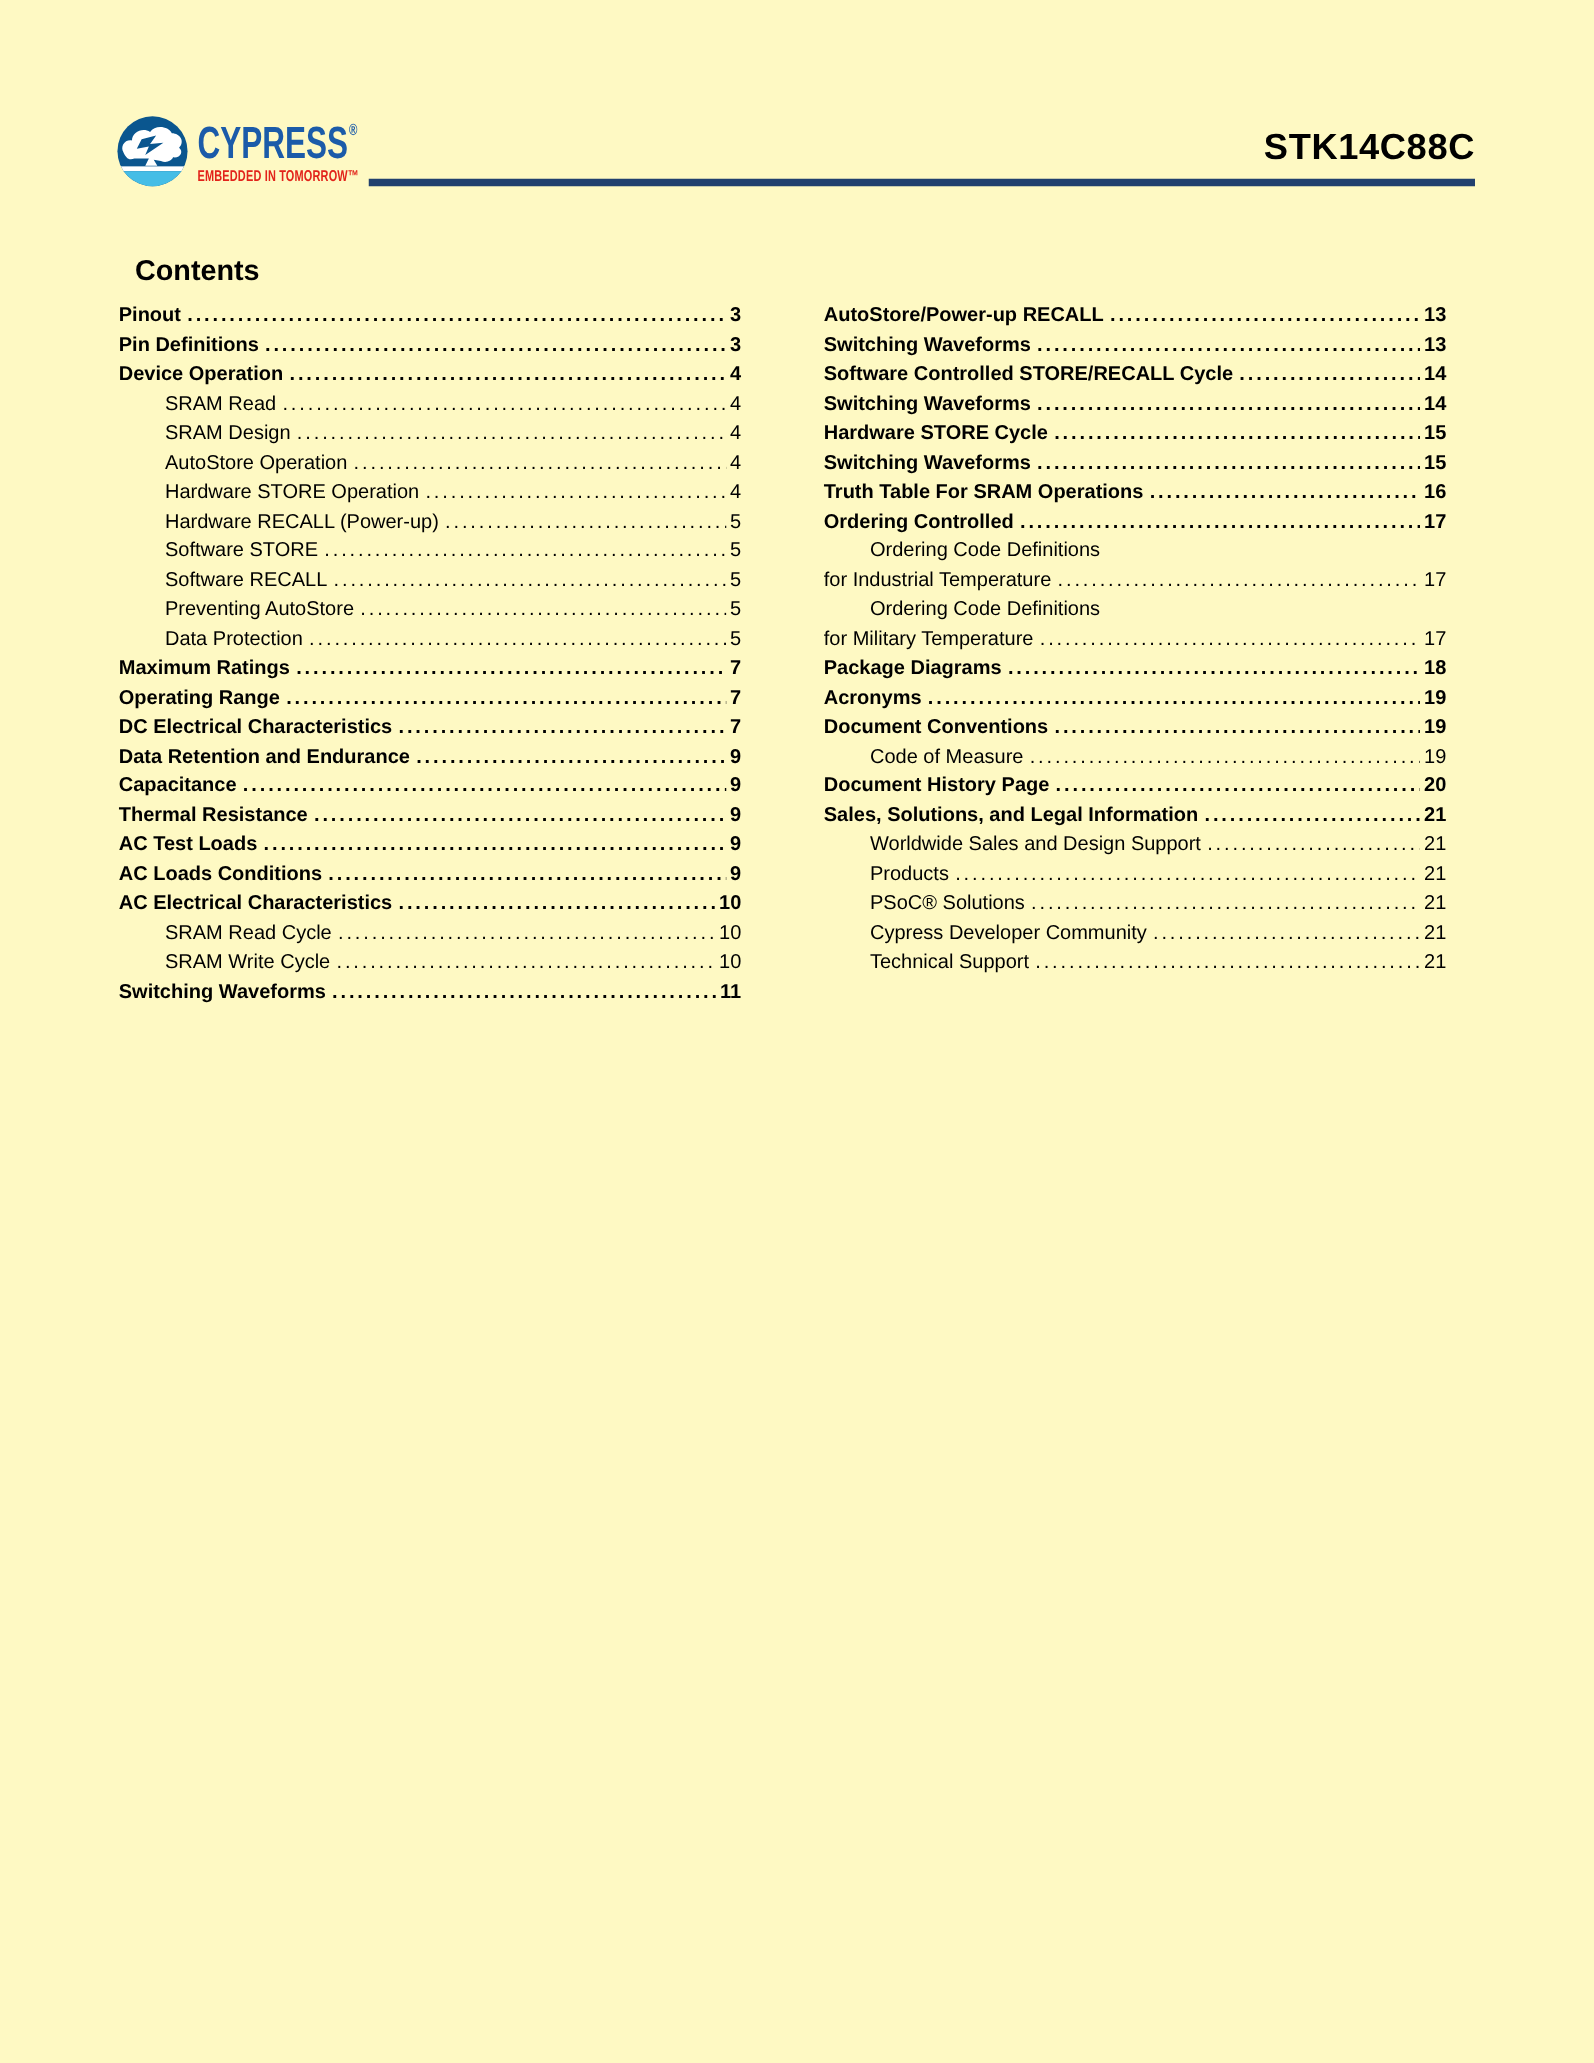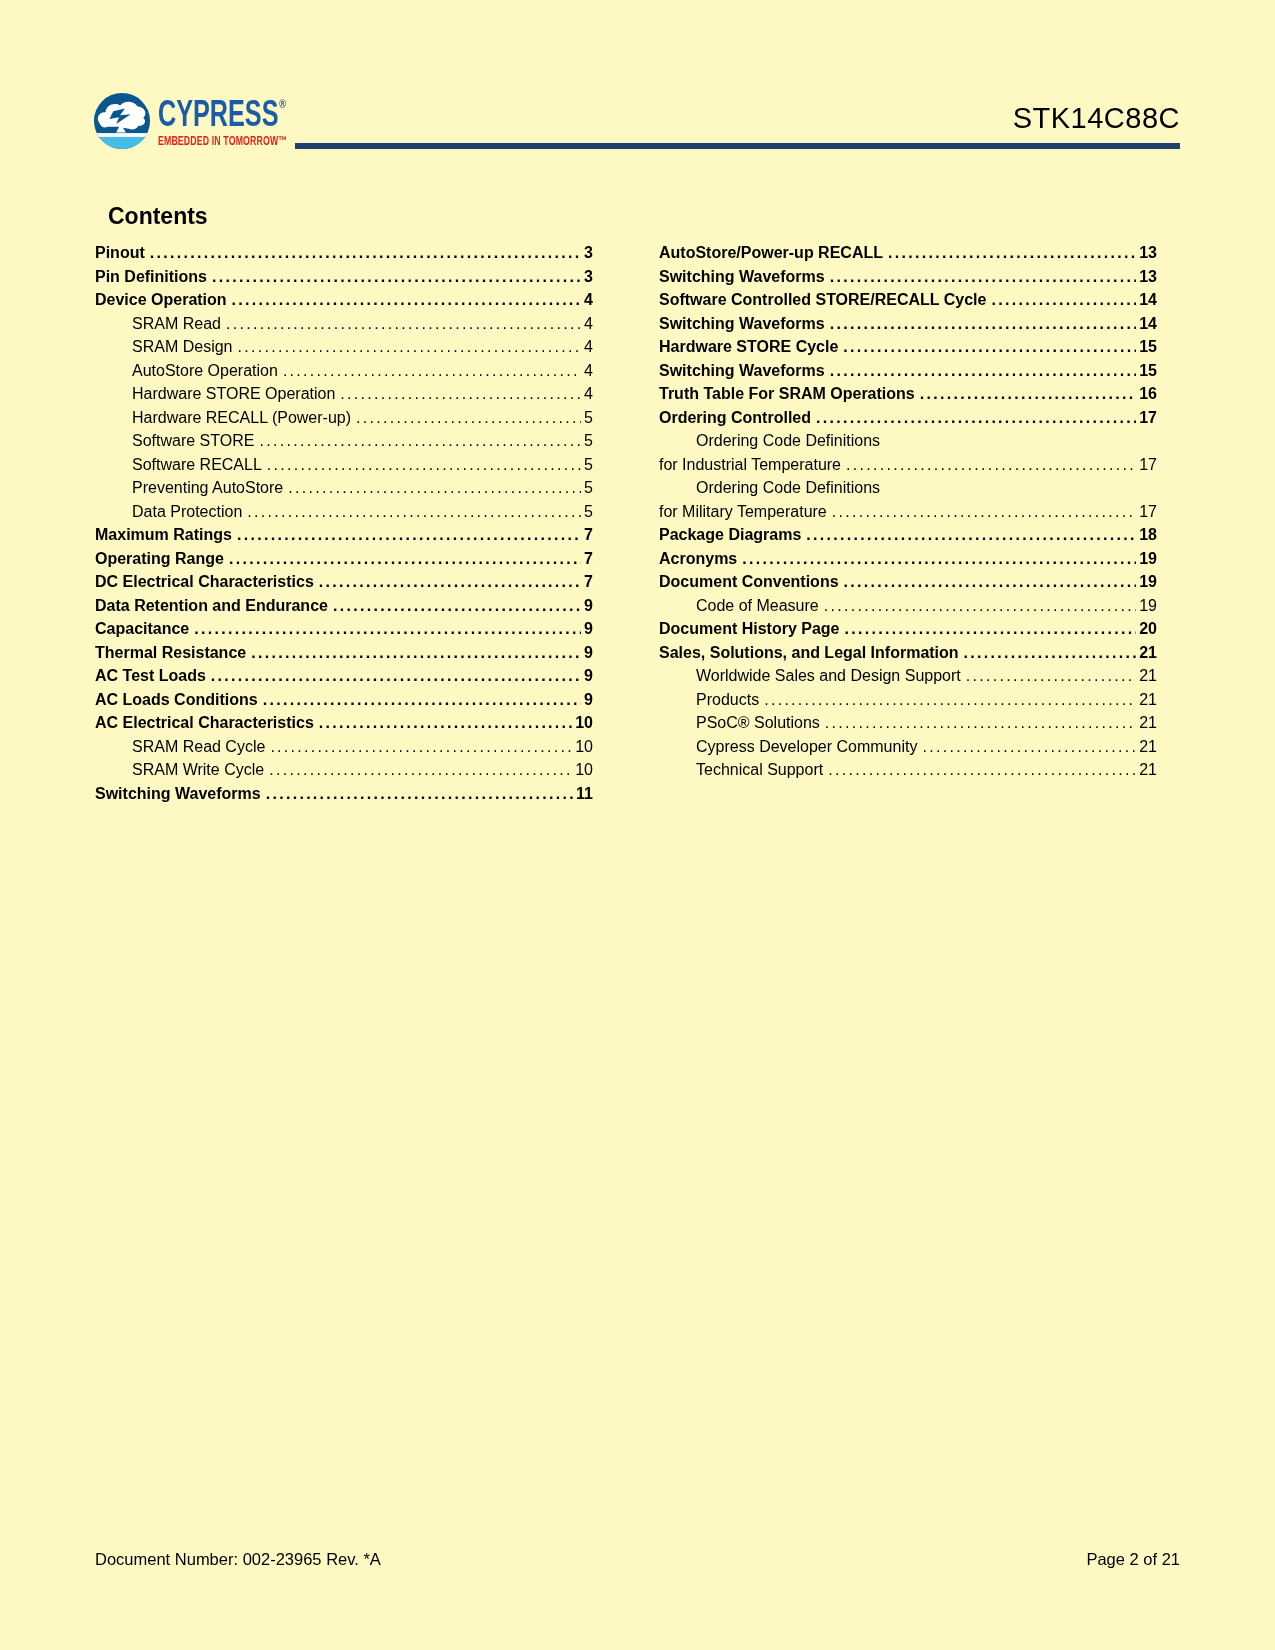--- a/index.html
+++ b/index.html
@@ -13,21 +13,21 @@
   .page { position:absolute; inset:0; background:#fef9c3; }
 
   
   .logo { position:absolute; left:93px; top:92px; display:flex; align-items:flex-start; }
   .logo-icon { width:58px; height:58px; display:block; }
   .logo-text { margin-left:7px; margin-top:6px; transform:scaleX(0.70); transform-origin:left top; white-space:nowrap; }
   .brand { font-size:36px; font-weight:700; color:#1b5ba9; line-height:0.9; letter-spacing:0px; }
   .brand .reg { font-size:13px; vertical-align:18px; margin-left:1px; }
   .tagline { font-size:12.5px; font-weight:700; color:#e2231a; margin-top:4px; letter-spacing:0.2px; }
 
-  .doc-title { position:absolute; right:95px; top:102px; font-size:29px; font-weight:400; letter-spacing:0.5px; }
+  .doc-title { position:absolute; right:95px; top:102px; font-size:29px; font-weight:700; letter-spacing:0.5px; }
   .header-rule { position:absolute; left:295px; right:95px; top:143px; height:6px; background:#21406e; }
 
   
   .contents-heading { position:absolute; left:95px; top:190px; font-size:23px; font-weight:700; }
 
   .toc { position:absolute; left:95px; top:241px; width:1062px; display:flex; gap:66px; }
   .toc-col { flex:1; min-width:0; }
   .toc-row { display:flex; align-items:baseline; line-height:23.5px; font-size:16px; font-weight:400; }
   .toc-row.bold { font-weight:700; }
   .toc-row.indent .toc-label { padding-left:37px; }
@@ -300,18 +300,14 @@
           <span class="toc-page">21</span>
         </div>
         <div class="toc-row indent">
           <span class="toc-label">Technical Support</span>
           <span class="toc-dots">................................................................................................................................................................</span>
           <span class="toc-page">21</span>
         </div>
       </div>
   </div>
 
-  <div class="footer">
-    <span>Document Number: 002-23965 Rev. *A</span>
-    <span>Page 2 of 21</span>
-  </div>
 
 </div>
 
 </body></html>

